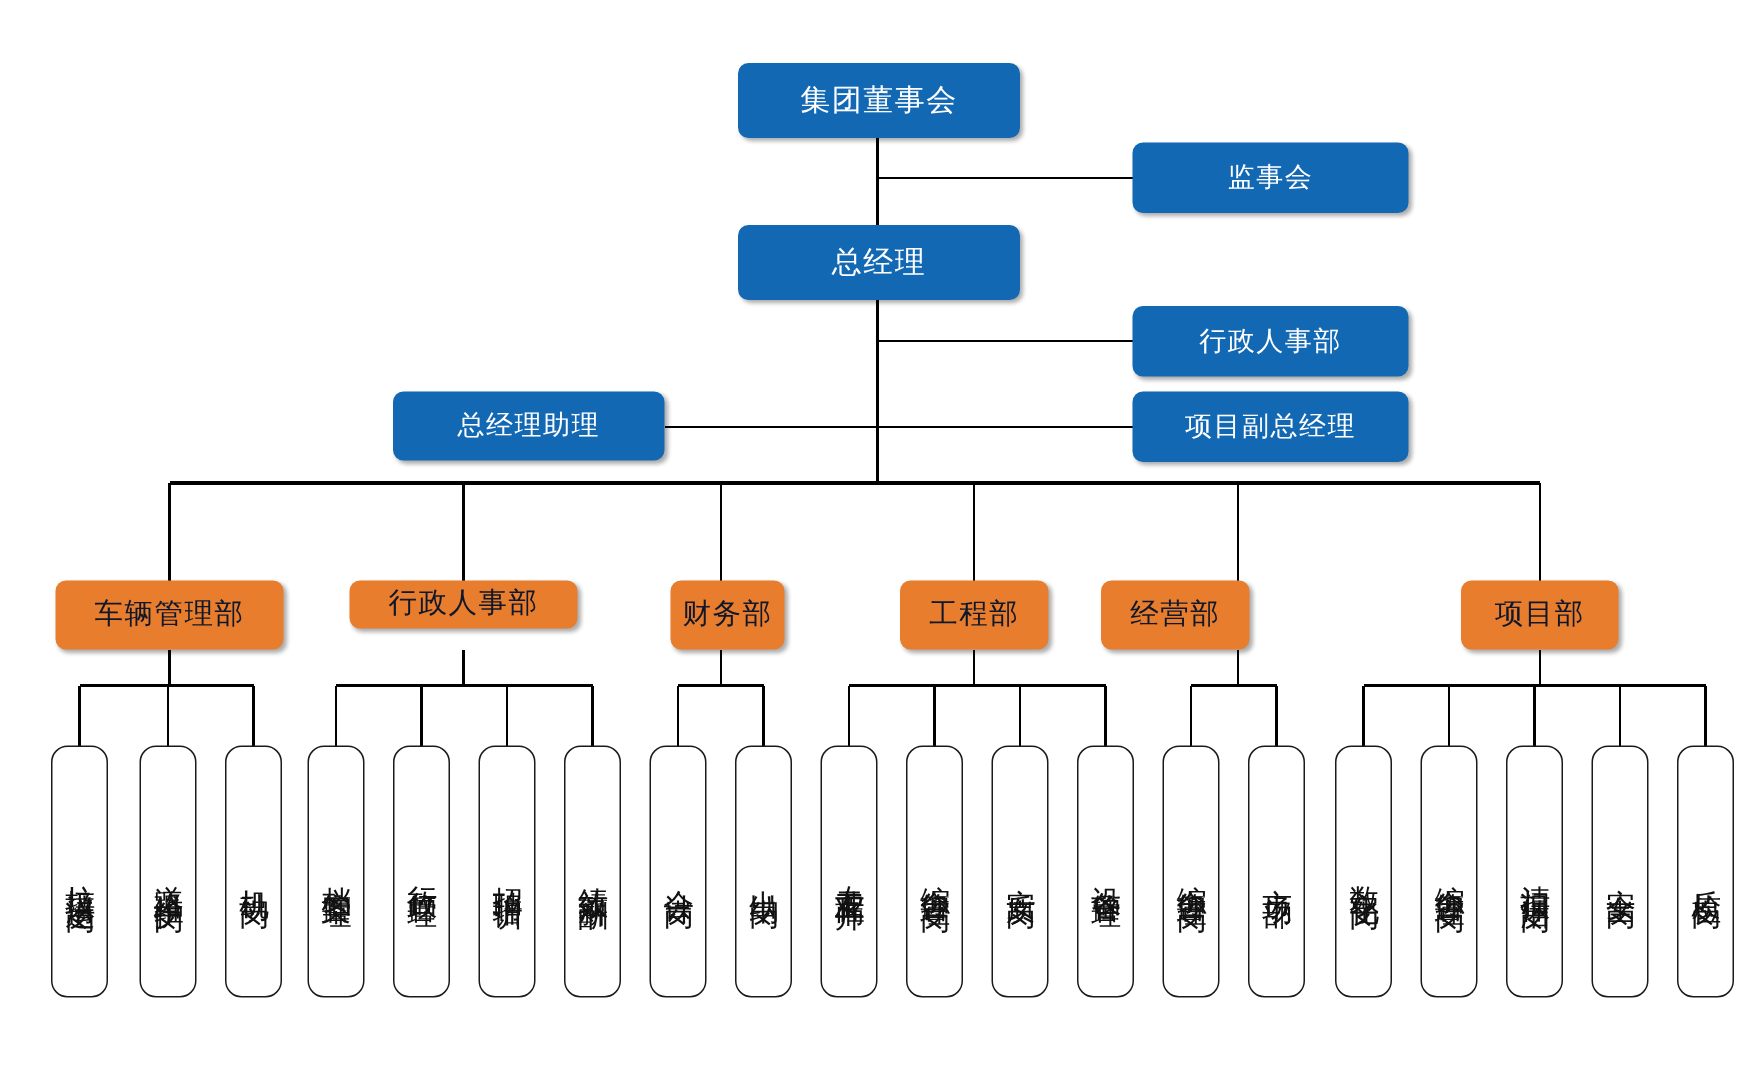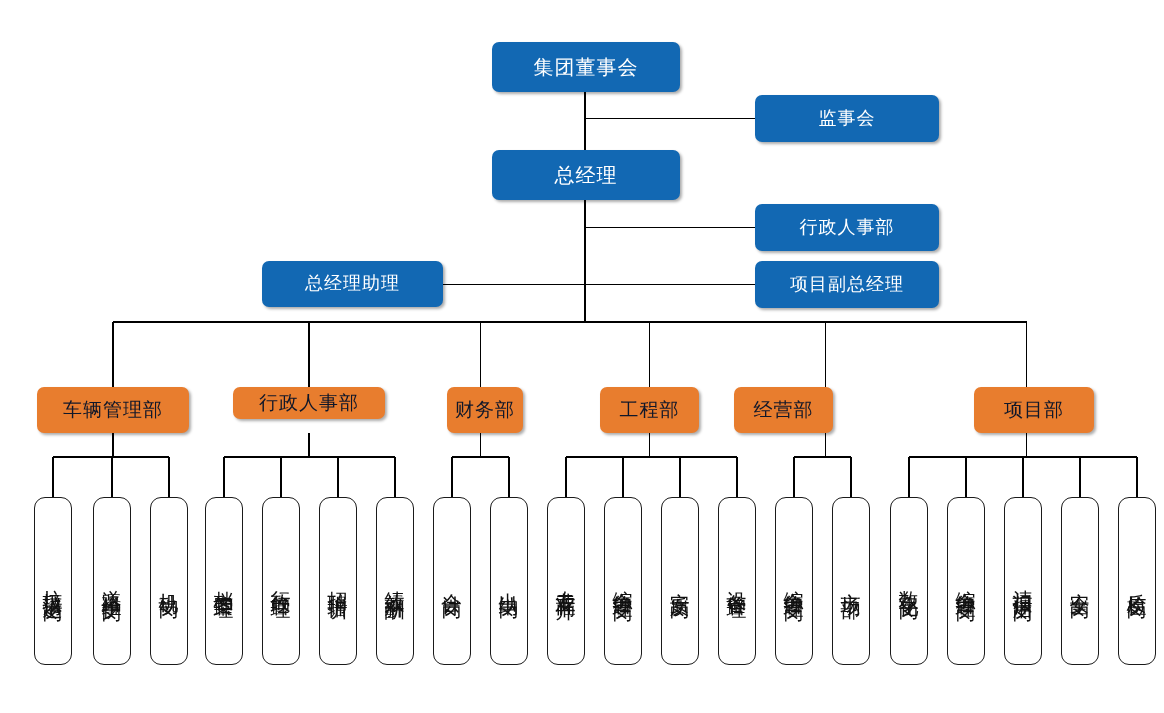--- a/index.html
+++ b/index.html
@@ -135,19 +135,19 @@
     <div class="node post" style="left: 414px; top: 497px; width: 38px; height: 168px;">会计岗</div>
     <div class="node post" style="left: 471px; top: 497px; width: 38px; height: 168px;">出纳岗</div>
     <div class="node dept" style="left: 581px; top: 387px; width: 99px; height: 46px; text-align: right;">工程部</div>
     <div class="node post" style="left: 528px; top: 497px; width: 38px; height: 168px;">专业工程师</div>
     <div class="node post" style="left: 585px; top: 497px; width: 38px; height: 168px;">综合管理岗</div>
     <div class="node post" style="left: 642px; top: 497px; width: 38px; height: 168px;">安质岗</div>
     <div class="node post" style="left: 699px; top: 497px; width: 38px; height: 168px;">设备管理</div>
     <div class="node dept" style="left: 715px; top: 387px; width: 99px; height: 46px;">经营部</div>
     <div class="node post" style="left: 756px; top: 497px; width: 38px; height: 168px;">综合管理岗</div>
     <div class="node post" style="left: 813px; top: 497px; width: 38px; height: 168px;">市场部</div>
-    <div class="node dept" style="left: 955px; top: 387px; width: 120px; height: 46px;">项目部</div>
+    <div class="node dept" style="left: 955px; top: 387px; width: 105px; height: 46px;">项目部</div>
     <div class="node post" style="left: 871px; top: 497px; width: 38px; height: 168px;">数字化岗</div>
     <div class="node post" style="left: 928px; top: 497px; width: 38px; height: 168px;">综合管理岗</div>
     <div class="node post" style="left: 985px; top: 497px; width: 38px; height: 168px;">清扫保洁岗</div>
     <div class="node post" style="left: 1042px; top: 497px; width: 38px; height: 168px;">安全岗</div>
     <div class="node post" style="left: 1099px; top: 497px; width: 38px; height: 168px;">质检岗</div>
   </div>
 
 </body></html>

